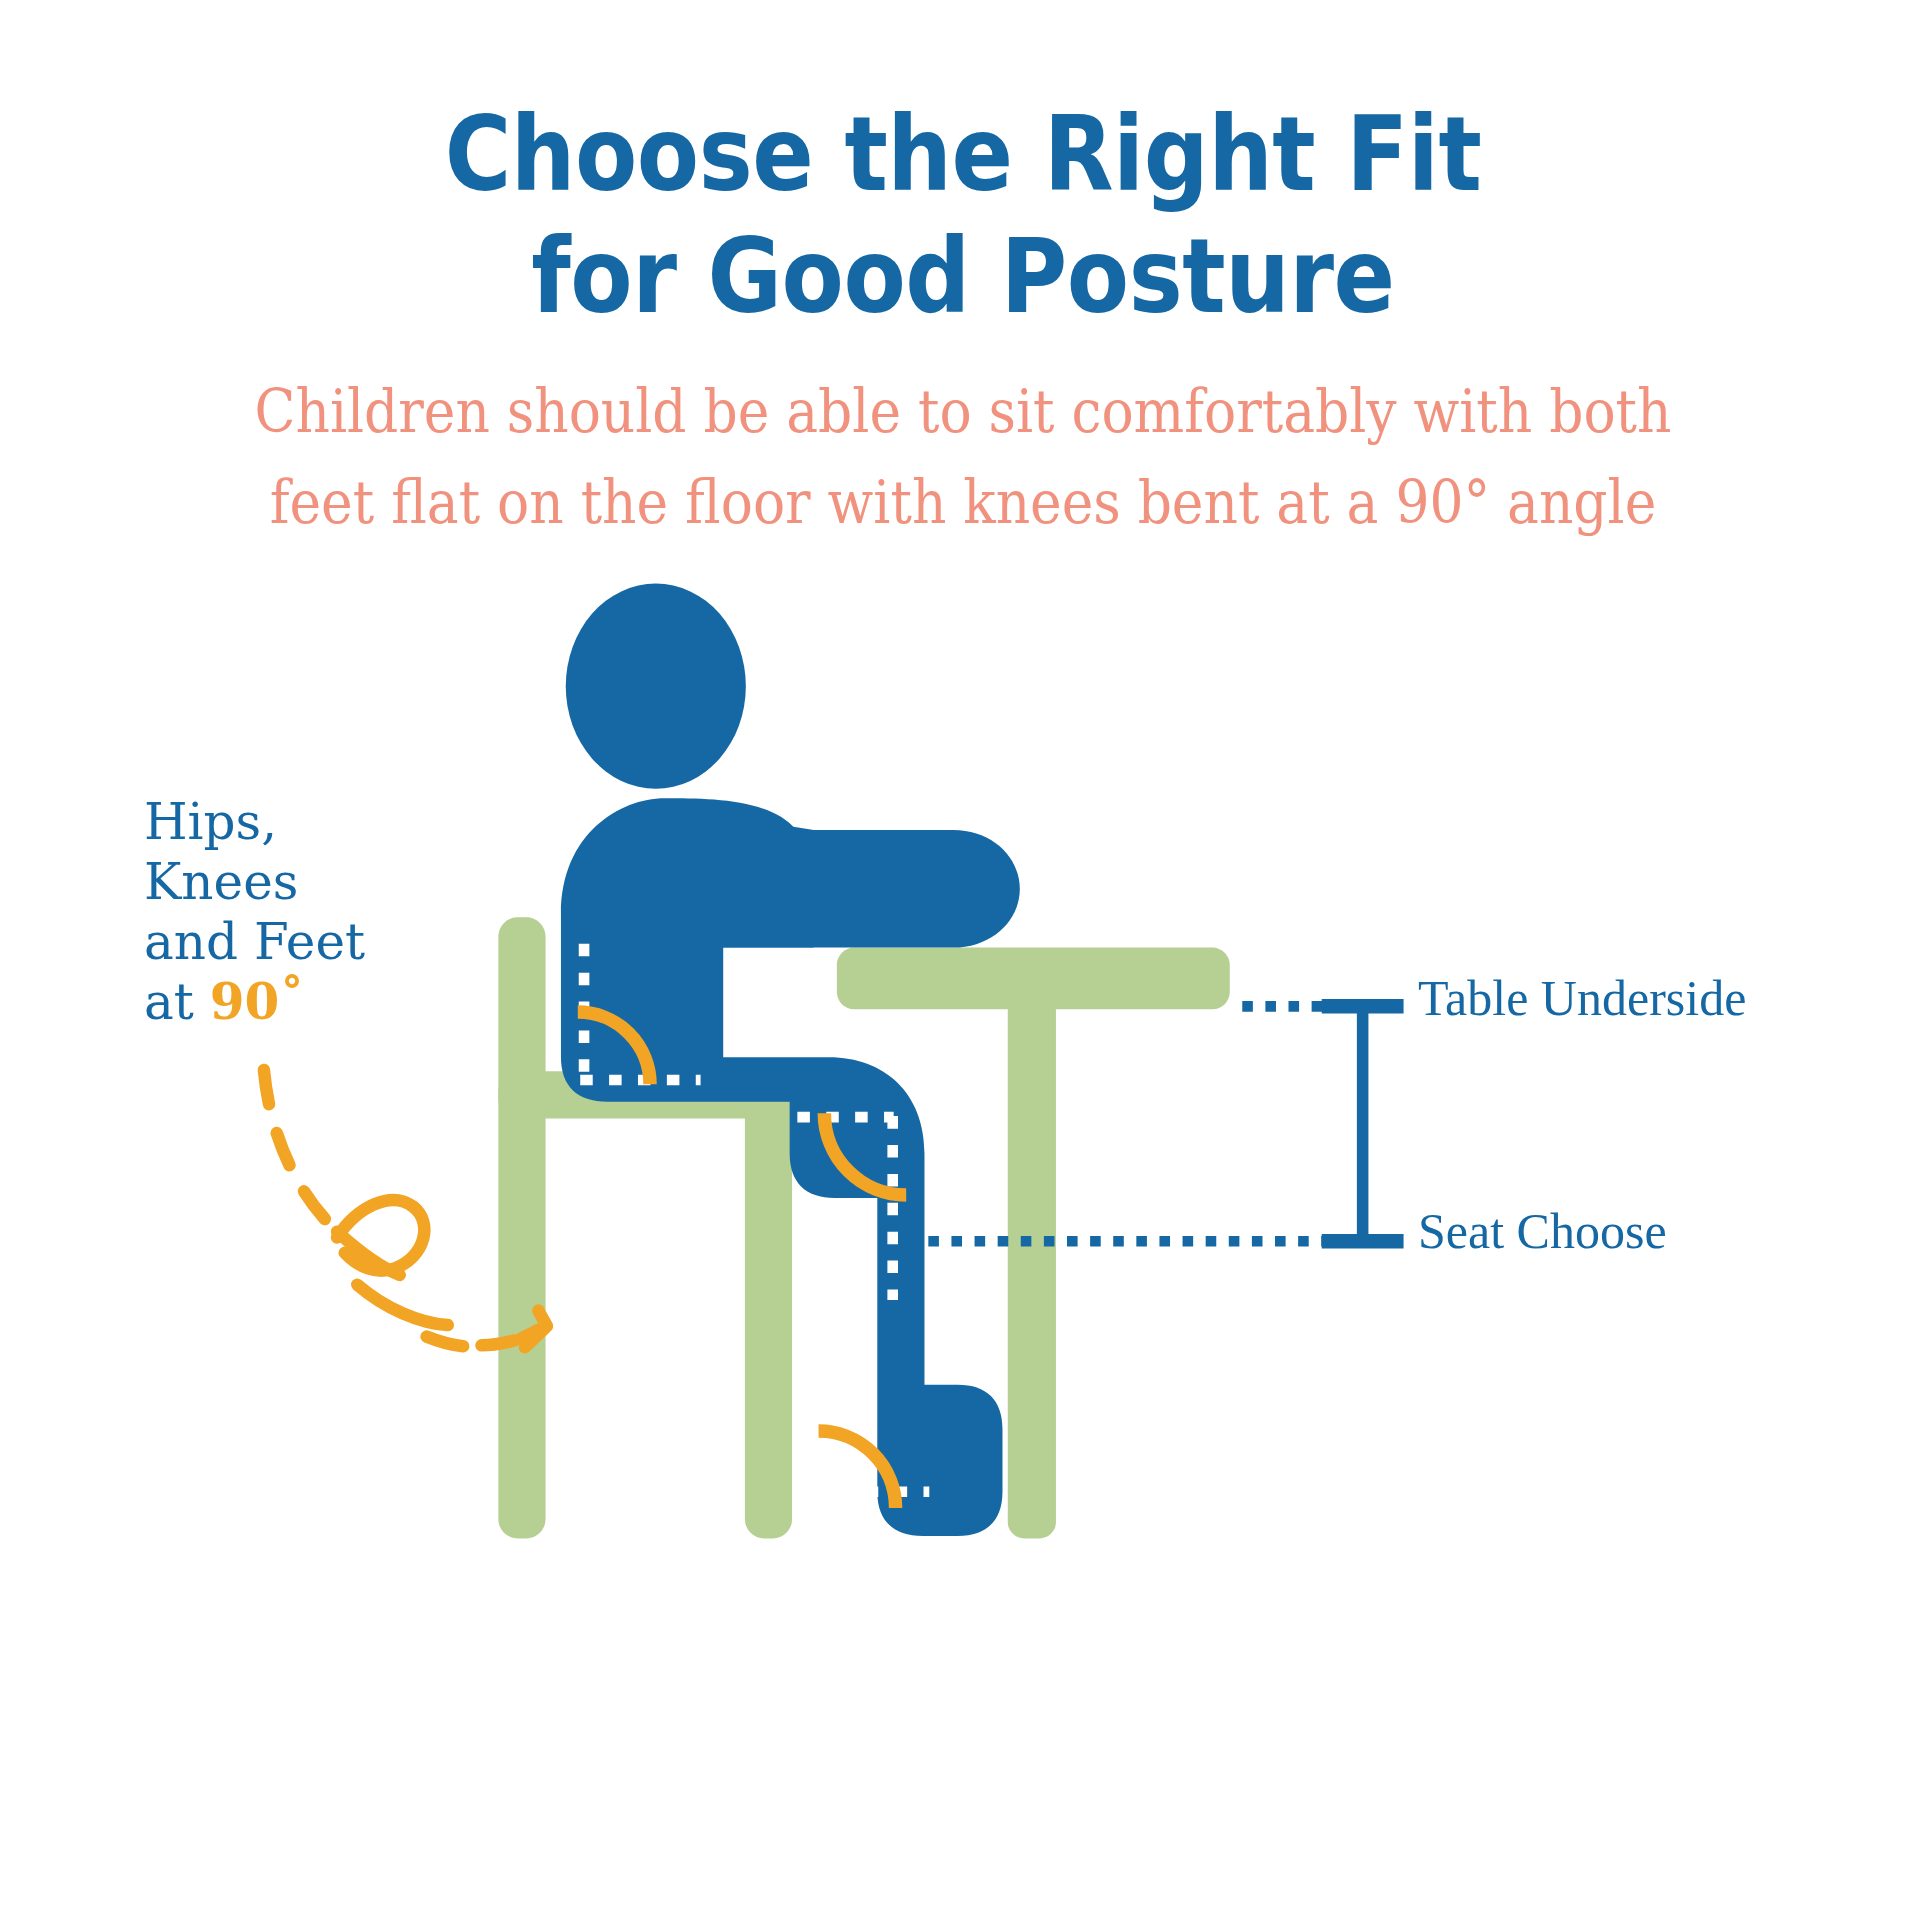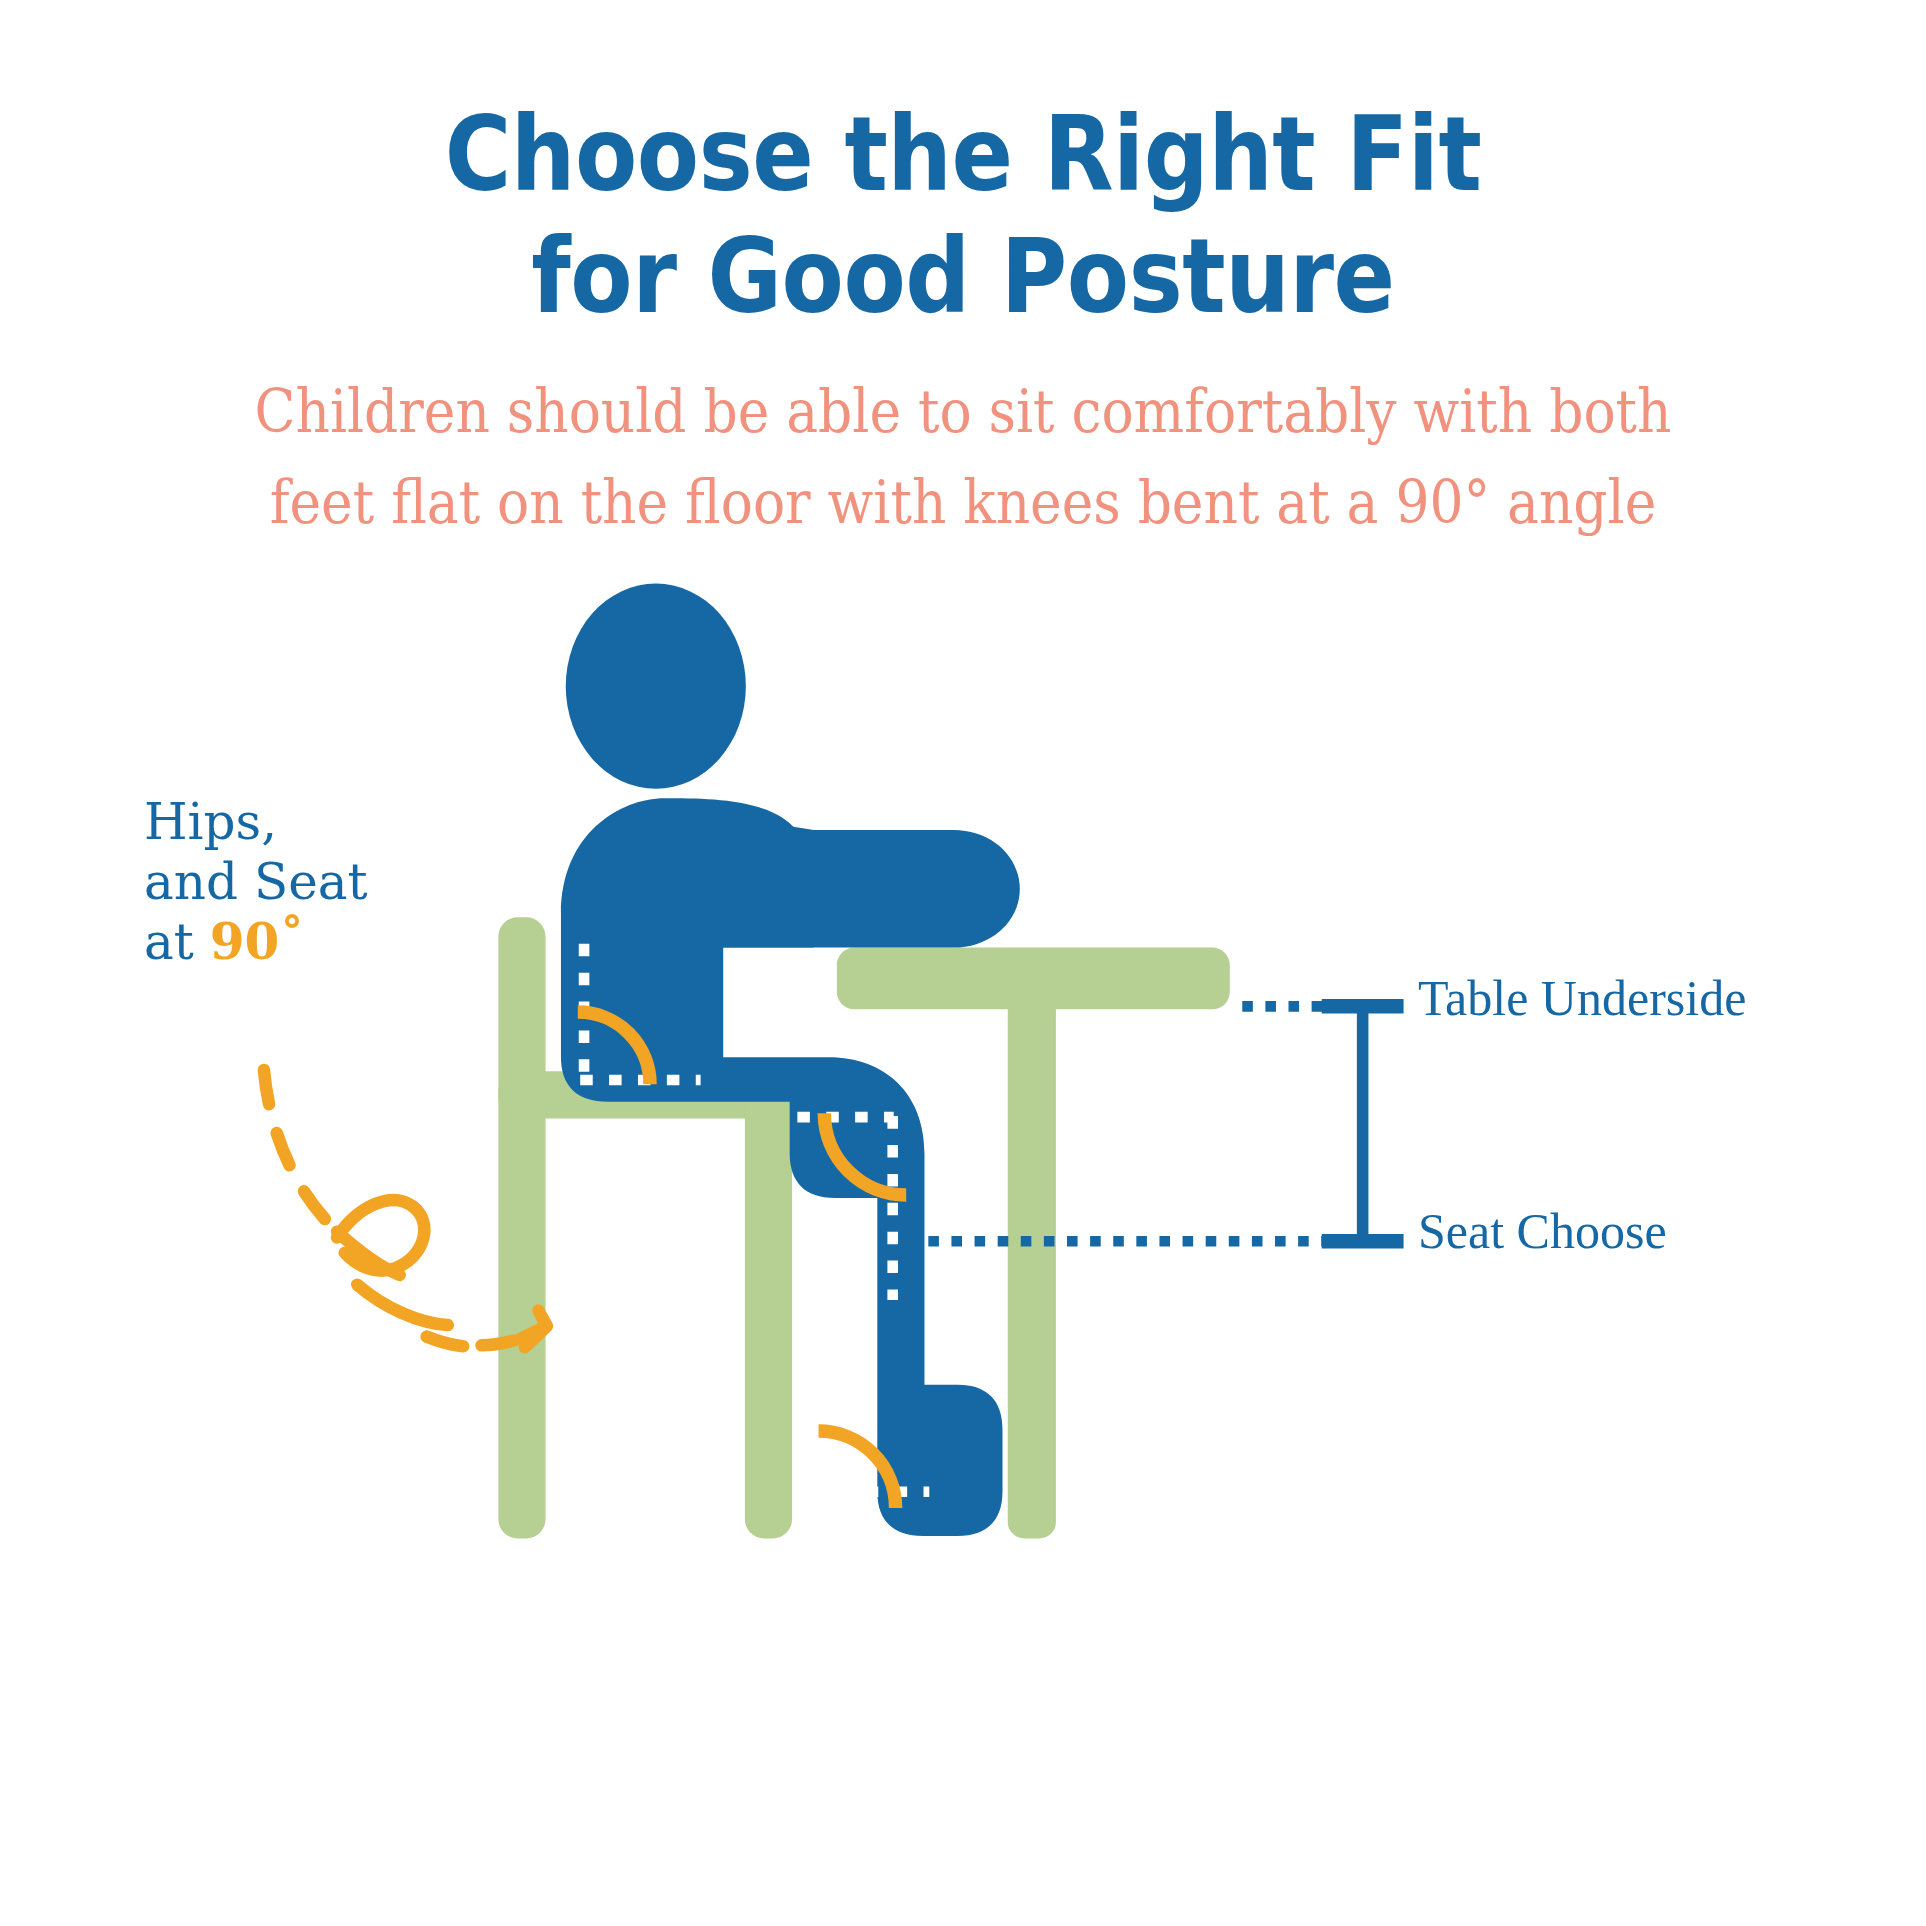--- a/index.html
+++ b/index.html
@@ -77,21 +77,22 @@
     <span class="ln">for Good Posture</span>
   </div>
 
   <div class="subtitle">
     <span class="ln">Children should be able to sit comfortably with both</span>
     <span class="ln">feet flat on the floor with knees bent at a 90° angle</span>
   </div>
 
   <div class="callout">
     <span class="ln">Hips,</span>
-    <span class="ln">and Seat</span>
+    <span class="ln">Knees</span>
+    <span class="ln">and Feet</span>
     <span class="ln"><span>at </span><span class="hl">90˚</span></span>
   </div>
 
   <div class="dimlabel" id="lbl-table-underside">Table Underside</div>
   <div class="dimlabel" id="lbl-seat-height">Seat Choose</div>
 
   <svg class="art" viewBox="0 0 4000 4000">
 
     <g>
 

